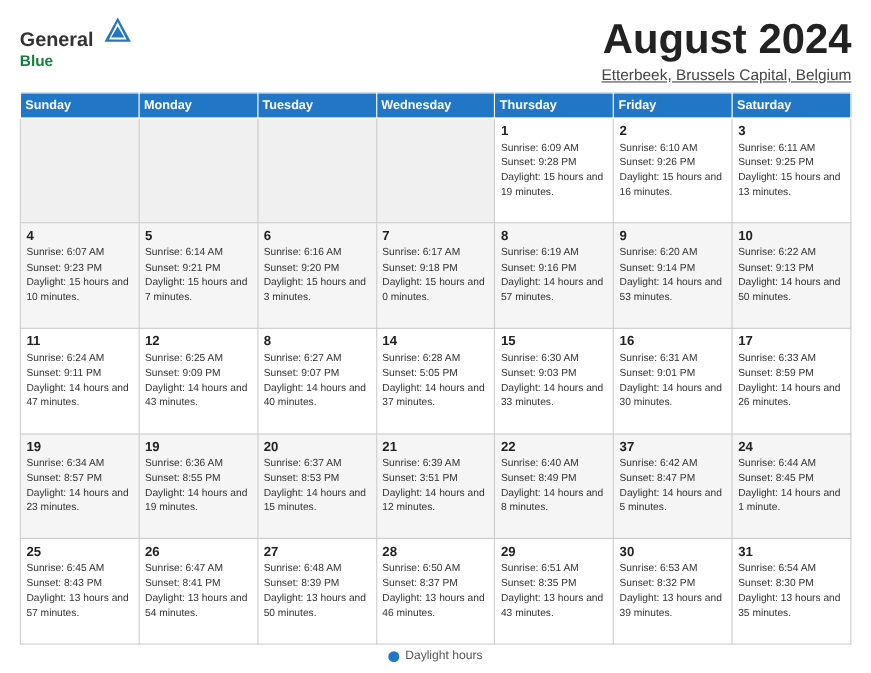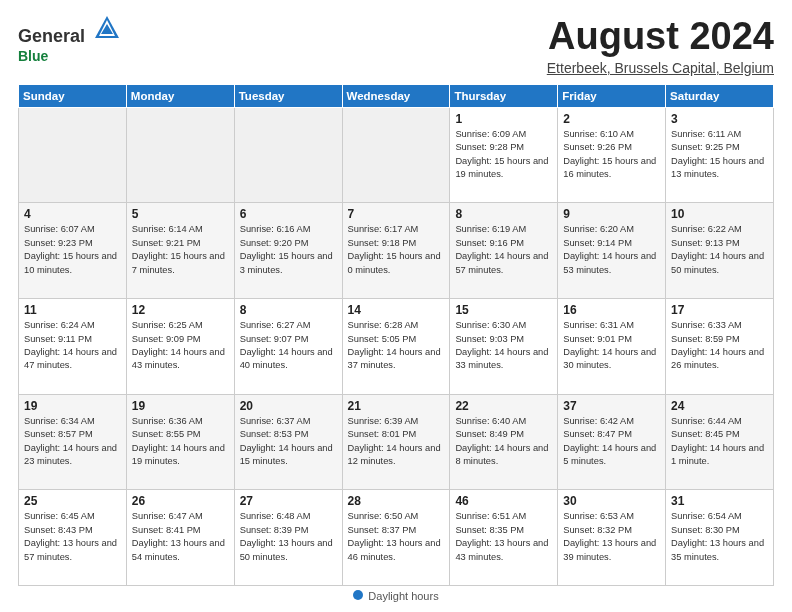--- a/index.html
+++ b/index.html
@@ -98,21 +98,21 @@
       margin-bottom: 2px;
     }
     .day-info {
       font-size: 9.3px;
       color: #333;
       line-height: 1.45;
     }
     .footer {
       display: flex;
       justify-content: center;
-      align-items: flex-start;
+      align-items: flex-end;
       margin-top: 4px;
       font-size: 11px;
       color: #555;
     }
     .footer-dot {
       display: inline-block;
       width: 10px;
       height: 10px;
       background: #2176c5;
       border-radius: 50%;
@@ -306,21 +306,21 @@
           <td>
             <span class="day-num">20</span>
             <div class="day-info">Sunrise: 6:37 AM
 Sunset: 8:53 PM
 Daylight: 14 hours
 and 15 minutes.</div>
           </td>
           <td>
             <span class="day-num">21</span>
             <div class="day-info">Sunrise: 6:39 AM
-Sunset: 8:01 PM
+Sunset: 3:51 PM
 Daylight: 14 hours
 and 12 minutes.</div>
           </td>
           <td>
             <span class="day-num">22</span>
             <div class="day-info">Sunrise: 6:40 AM
 Sunset: 8:49 PM
 Daylight: 14 hours
 and 8 minutes.</div>
           </td>
@@ -362,21 +362,21 @@
 and 50 minutes.</div>
           </td>
           <td>
             <span class="day-num">28</span>
             <div class="day-info">Sunrise: 6:50 AM
 Sunset: 8:37 PM
 Daylight: 13 hours
 and 46 minutes.</div>
           </td>
           <td>
-            <span class="day-num">46</span>
+            <span class="day-num">29</span>
             <div class="day-info">Sunrise: 6:51 AM
 Sunset: 8:35 PM
 Daylight: 13 hours
 and 43 minutes.</div>
           </td>
           <td>
             <span class="day-num">30</span>
             <div class="day-info">Sunrise: 6:53 AM
 Sunset: 8:32 PM
 Daylight: 13 hours

